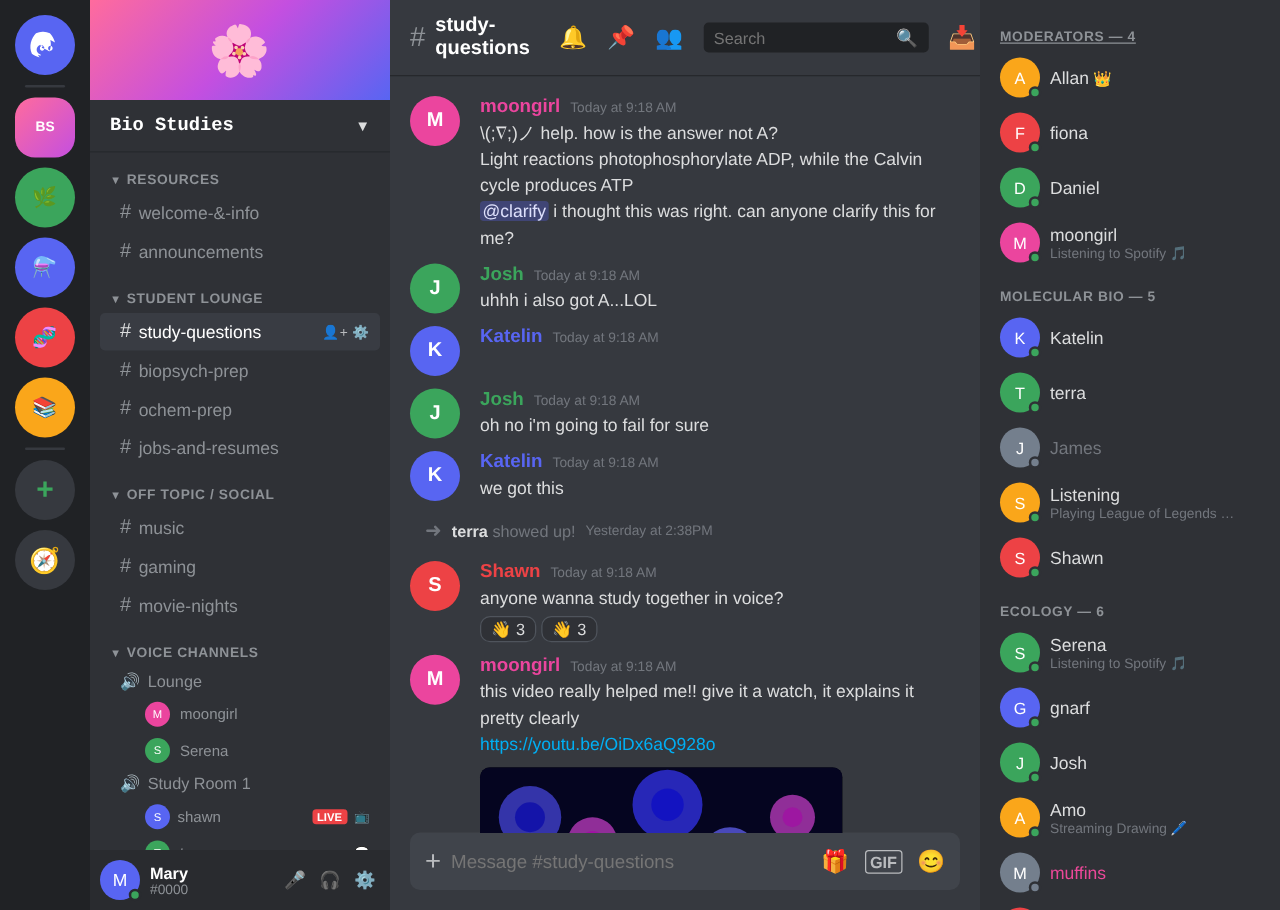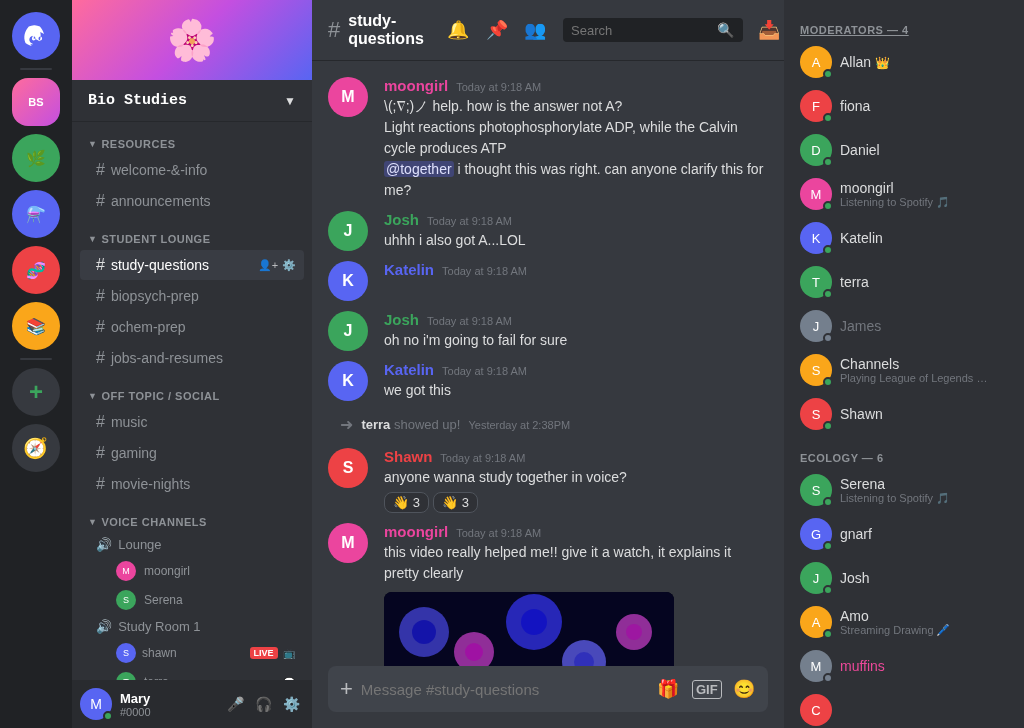--- a/index.html
+++ b/index.html
@@ -178,21 +178,21 @@
 
     <div style="display:flex;gap:16px;margin-bottom:8px;">
       <div style="width:40px;height:40px;border-radius:50%;background:#eb459e;display:flex;align-items:center;justify-content:center;font-size:16px;color:white;font-weight:bold;flex-shrink:0;">M</div>
       <div style="flex:1;">
         <div style="display:flex;align-items:baseline;gap:8px;margin-bottom:2px;">
           <span style="font-weight:600;color:#eb459e;font-size:15px;cursor:pointer;">moongirl</span>
           <span style="font-size:11px;color:#72767d;">Today at 9:18 AM</span>
         </div>
         <div style="color:#dcddde;line-height:1.5;font-size:14px;">\(;∇;)ノ help. how is the answer not A?</div>
         <div style="color:#dcddde;line-height:1.5;font-size:14px;">Light reactions photophosphorylate ADP, while the Calvin cycle produces ATP</div>
-        <div style="color:#dcddde;line-height:1.5;font-size:14px;"><span style="background:rgba(88,101,242,0.3);color:#dee0fc;padding:0 2px;border-radius:3px;">@together</span> i thought this was right. can anyone clarify this for me?</div>
+        <div style="color:#dcddde;line-height:1.5;font-size:14px;"><span style="background:rgba(88,101,242,0.3);color:#dee0fc;padding:0 2px;border-radius:3px;">@clarify</span> i thought this was right. can anyone clarify this for me?</div>
       </div>
     </div>
 
     <div style="display:flex;gap:16px;margin-bottom:8px;">
       <div style="width:40px;height:40px;border-radius:50%;background:#3ba55c;display:flex;align-items:center;justify-content:center;font-size:16px;color:white;font-weight:bold;flex-shrink:0;">J</div>
       <div style="flex:1;">
         <div style="display:flex;align-items:baseline;gap:8px;margin-bottom:2px;">
           <span style="font-weight:600;color:#3ba55c;font-size:15px;cursor:pointer;">Josh</span>
           <span style="font-size:11px;color:#72767d;">Today at 9:18 AM</span>
         </div>
@@ -254,20 +254,21 @@
     </div>
 
     <div style="display:flex;gap:16px;margin-bottom:8px;">
       <div style="width:40px;height:40px;border-radius:50%;background:#eb459e;display:flex;align-items:center;justify-content:center;font-size:16px;color:white;font-weight:bold;flex-shrink:0;">M</div>
       <div style="flex:1;">
         <div style="display:flex;align-items:baseline;gap:8px;margin-bottom:2px;">
           <span style="font-weight:600;color:#eb459e;font-size:15px;cursor:pointer;">moongirl</span>
           <span style="font-size:11px;color:#72767d;">Today at 9:18 AM</span>
         </div>
         <div style="color:#dcddde;line-height:1.5;font-size:14px;">this video really helped me!! give it a watch, it explains it pretty clearly</div>
+        <div style="color:#00aff4;font-size:14px;cursor:pointer;line-height:1.5;">https://youtu.be/OiDx6aQ928o</div>
 
         <div style="margin-top:8px;width:290px;background:#1e2124;border-radius:8px;overflow:hidden;">
           <div style="width:100%;height:160px;background:#0a0a1a;display:flex;align-items:center;justify-content:center;position:relative;cursor:pointer;overflow:hidden;">
 
             <svg width="290" height="160" viewBox="0 0 290 160" style="position:absolute;inset:0;">
               <rect width="290" height="160" fill="#050520"></rect>
               <circle cx="40" cy="40" r="25" fill="#4040cc" opacity="0.8"></circle>
               <circle cx="40" cy="40" r="12" fill="#0000aa" opacity="0.6"></circle>
               <circle cx="90" cy="60" r="20" fill="#cc40cc" opacity="0.7"></circle>
               <circle cx="90" cy="60" r="9" fill="#aa00aa" opacity="0.6"></circle>
@@ -325,37 +326,38 @@
     <span style="font-size:14px;color:#dcddde;font-weight:500;">Daniel</span>
   </div>
   <div style="padding:6px 8px;display:flex;align-items:center;gap:8px;cursor:pointer;border-radius:4px;">
     <div style="width:32px;height:32px;border-radius:50%;background:#eb459e;display:flex;align-items:center;justify-content:center;font-size:13px;color:white;position:relative;flex-shrink:0;">M<div style="width:10px;height:10px;background:#3ba55c;border-radius:50%;border:2px solid #2f3136;position:absolute;bottom:-1px;right:-1px;"></div></div>
     <div>
       <div style="font-size:14px;color:#dcddde;font-weight:500;">moongirl</div>
       <div style="font-size:11px;color:#72767d;">Listening to Spotify 🎵</div>
     </div>
   </div>
 
+  <div style="font-size:11px;font-weight:600;color:#8e9297;text-transform:uppercase;letter-spacing:0.5px;padding:16px 8px 4px 8px;">MOLECULAR BIO — 5</div>
 
   <div style="padding:6px 8px;display:flex;align-items:center;gap:8px;cursor:pointer;border-radius:4px;">
     <div style="width:32px;height:32px;border-radius:50%;background:#5865f2;display:flex;align-items:center;justify-content:center;font-size:13px;color:white;position:relative;flex-shrink:0;">K<div style="width:10px;height:10px;background:#3ba55c;border-radius:50%;border:2px solid #2f3136;position:absolute;bottom:-1px;right:-1px;"></div></div>
     <span style="font-size:14px;color:#dcddde;font-weight:500;">Katelin</span>
   </div>
   <div style="padding:6px 8px;display:flex;align-items:center;gap:8px;cursor:pointer;border-radius:4px;">
     <div style="width:32px;height:32px;border-radius:50%;background:#3ba55c;display:flex;align-items:center;justify-content:center;font-size:13px;color:white;position:relative;flex-shrink:0;">T<div style="width:10px;height:10px;background:#3ba55c;border-radius:50%;border:2px solid #2f3136;position:absolute;bottom:-1px;right:-1px;"></div></div>
     <span style="font-size:14px;color:#dcddde;font-weight:500;">terra</span>
   </div>
   <div style="padding:6px 8px;display:flex;align-items:center;gap:8px;cursor:pointer;border-radius:4px;">
     <div style="width:32px;height:32px;border-radius:50%;background:#747f8d;display:flex;align-items:center;justify-content:center;font-size:13px;color:white;position:relative;flex-shrink:0;">J<div style="width:10px;height:10px;background:#747f8d;border-radius:50%;border:2px solid #2f3136;position:absolute;bottom:-1px;right:-1px;"></div></div>
     <span style="font-size:14px;color:#72767d;font-weight:500;">James</span>
   </div>
   <div style="padding:6px 8px;display:flex;align-items:center;gap:8px;cursor:pointer;border-radius:4px;">
     <div style="width:32px;height:32px;border-radius:50%;background:#faa61a;display:flex;align-items:center;justify-content:center;font-size:13px;color:white;position:relative;flex-shrink:0;">S<div style="width:10px;height:10px;background:#3ba55c;border-radius:50%;border:2px solid #2f3136;position:absolute;bottom:-1px;right:-1px;"></div></div>
     <div>
-      <div style="font-size:14px;color:#dcddde;font-weight:500;">Channels</div>
+      <div style="font-size:14px;color:#dcddde;font-weight:500;">Listening</div>
       <div style="font-size:11px;color:#72767d;white-space:nowrap;overflow:hidden;text-overflow:ellipsis;max-width:150px;">Playing League of Legends 🎮</div>
     </div>
   </div>
   <div style="padding:6px 8px;display:flex;align-items:center;gap:8px;cursor:pointer;border-radius:4px;">
     <div style="width:32px;height:32px;border-radius:50%;background:#ed4245;display:flex;align-items:center;justify-content:center;font-size:13px;color:white;position:relative;flex-shrink:0;">S<div style="width:10px;height:10px;background:#3ba55c;border-radius:50%;border:2px solid #2f3136;position:absolute;bottom:-1px;right:-1px;"></div></div>
     <span style="font-size:14px;color:#dcddde;font-weight:500;">Shawn</span>
   </div>
 
   <div style="font-size:11px;font-weight:600;color:#8e9297;text-transform:uppercase;letter-spacing:0.5px;padding:16px 8px 4px 8px;">ECOLOGY — 6</div>
 

